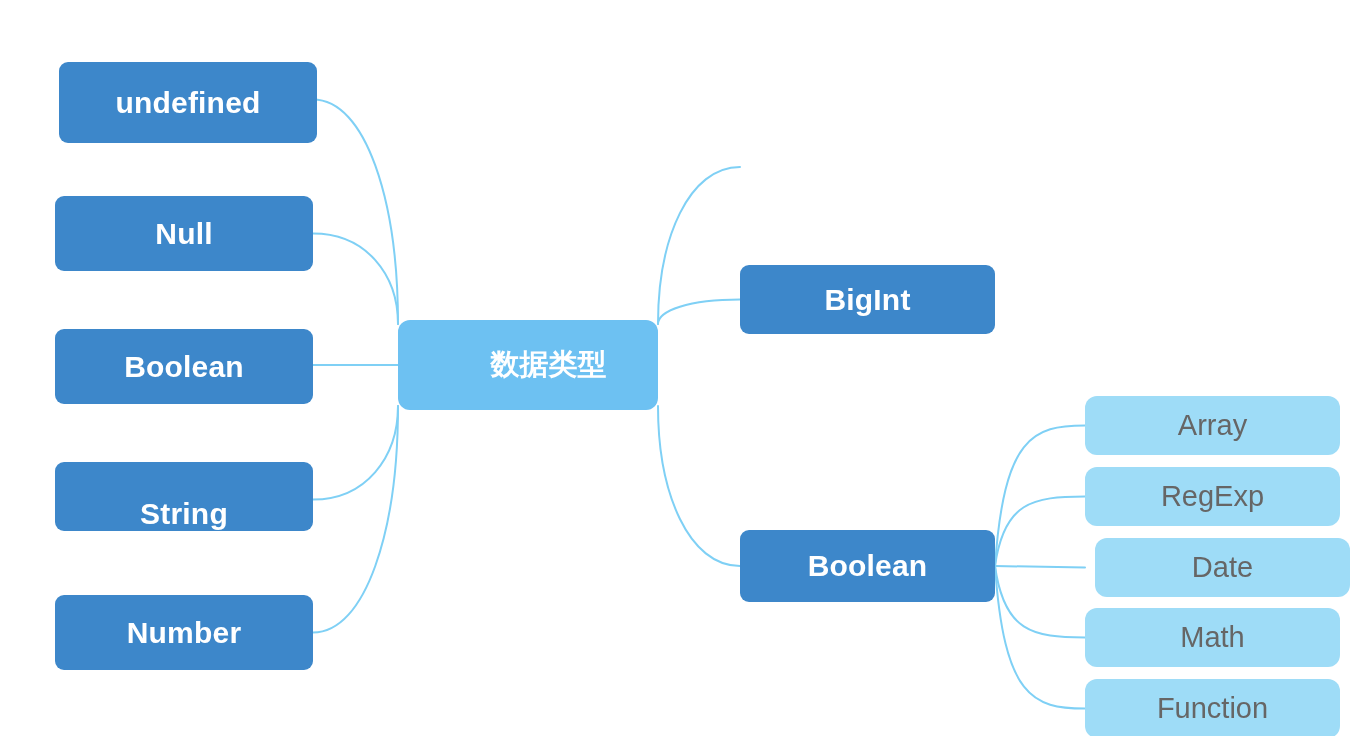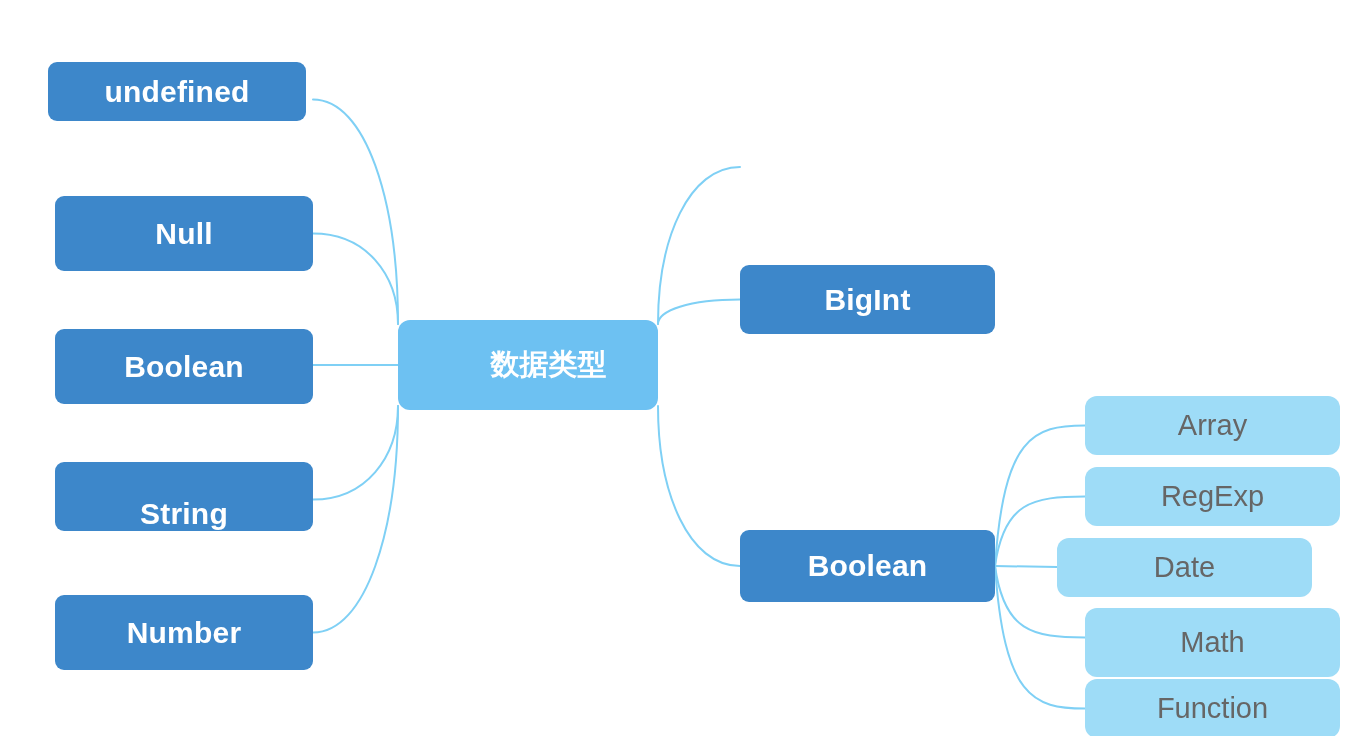--- a/index.html
+++ b/index.html
@@ -80,21 +80,21 @@
       <path d="M 995 566 C 1004 502.06, 1032.8 496.5, 1085 496.5" fill="none" stroke="#7fd0f5" stroke-width="2" stroke-linecap="round"></path>
       <path d="M 995 566 L 1085 567.5" fill="none" stroke="#7fd0f5" stroke-width="2" stroke-linecap="round"></path>
       <path d="M 995 566 C 1004 631.78, 1032.8 637.5, 1085 637.5" fill="none" stroke="#7fd0f5" stroke-width="2" stroke-linecap="round"></path>
       <path d="M 995 566 C 1004 697.1, 1032.8 708.5, 1085 708.5" fill="none" stroke="#7fd0f5" stroke-width="2" stroke-linecap="round"></path>
     </svg>
 
   <div class="node node-root" id="node-root" style="left: 398px; top: 320px; width: 260px; height: 90px;">
     <span>数据类型</span>
   </div>
 
-  <div class="node node-primary" id="node-left-0" style="left: 48px; top: 62px; width: 258px; height: 59px;">
+  <div class="node node-primary" id="node-left-0" style="left: 59px; top: 62px; width: 258px; height: 81px;">
     <span>undefined</span>
   </div>
   <div class="node node-primary" id="node-left-1" style="left: 55px; top: 196px; width: 258px; height: 75px;">
     <span>Null</span>
   </div>
   <div class="node node-primary" id="node-left-2" style="left: 55px; top: 329px; width: 258px; height: 75px;">
     <span>Boolean</span>
   </div>
   <div class="node node-primary" id="node-left-3" style="left: 55px; top: 462px; width: 258px; height: 69px; align-items: flex-end;">
     <span>String</span>
@@ -109,23 +109,23 @@
   <div class="node node-primary" id="node-right-2" style="left: 740px; top: 530px; width: 255px; height: 72px;">
     <span>Boolean</span>
   </div>
 
   <div class="node node-leaf" id="node-child-0" style="left: 1085px; top: 396px; width: 255px; height: 59px;">
     <span>Array</span>
   </div>
   <div class="node node-leaf" id="node-child-1" style="left: 1085px; top: 467px; width: 255px; height: 59px;">
     <span>RegExp</span>
   </div>
-  <div class="node node-leaf" id="node-child-2" style="left: 1057px; top: 538px; width: 255px; height: 59px;">
+  <div class="node node-leaf" id="node-child-2" style="left: 1095px; top: 538px; width: 255px; height: 59px;">
     <span>Date</span>
   </div>
-  <div class="node node-leaf" id="node-child-3" style="left: 1085px; top: 608px; width: 255px; height: 69px;">
+  <div class="node node-leaf" id="node-child-3" style="left: 1085px; top: 608px; width: 255px; height: 59px;">
     <span>Math</span>
   </div>
   <div class="node node-leaf" id="node-child-4" style="left: 1085px; top: 679px; width: 255px; height: 59px;">
     <span>Function</span>
   </div>
 
 </div>
 
 </body></html>

